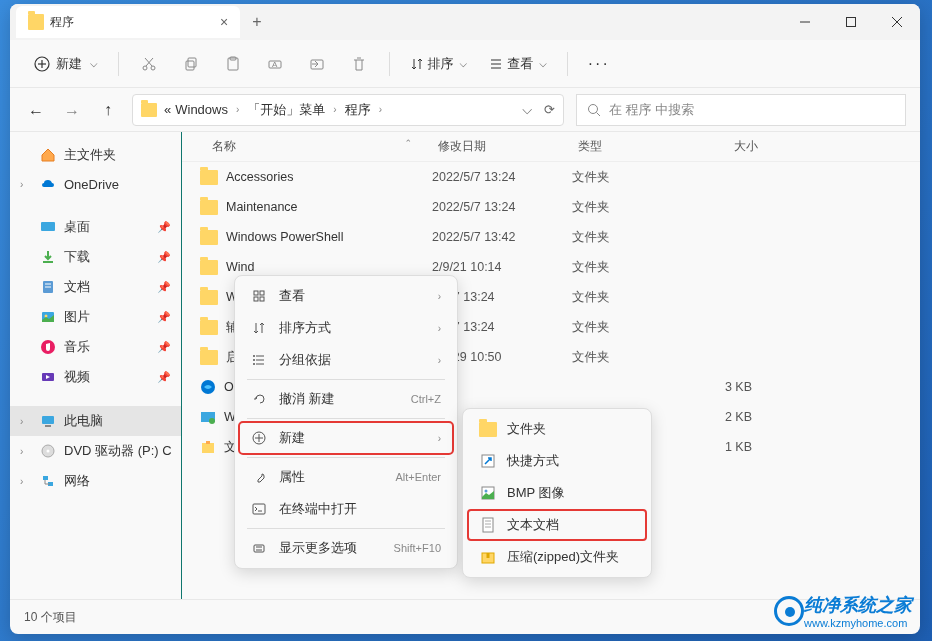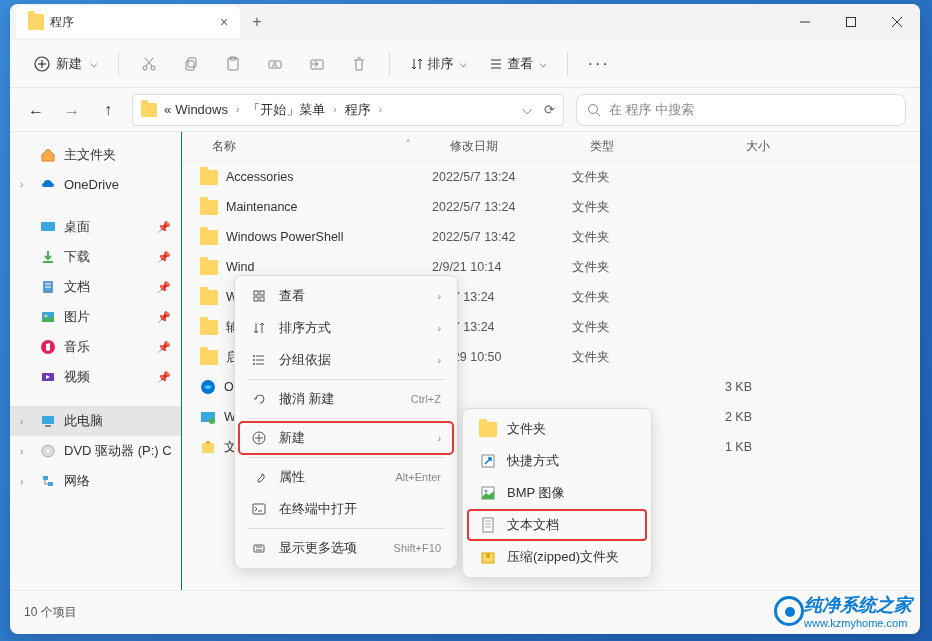--- a/index.html
+++ b/index.html
@@ -28,21 +28,21 @@
     
     .navbar { height: 44px; display: flex; align-items: center; padding: 0 14px; gap: 12px; border-bottom: 1px solid #e8e8e8; }
     .nav-arrow { color: #888; font-size: 16px; width: 24px; text-align: center; }
     .nav-arrow.enabled { color: #333; }
     .path-box { flex: 1; height: 32px; border: 1px solid #ddd; border-radius: 4px; display: flex; align-items: center; padding: 0 8px; gap: 4px; background: #fff; font-size: 13px; }
     .path-box .folder-icon { width: 16px; height: 14px; background: #ffd666; border-radius: 1px; margin-right: 3px; position: relative;}
     .path-box .folder-icon::before { content: ""; position: absolute; top: -3px; left: 0; width: 7px; height: 3px; background: #ffd666; border-radius: 1px 1px 0 0; }
     .path-seg { color: #333; }
     .path-car { color: #888; font-size: 10px; margin: 0 4px; }
     .path-refresh { margin-left: auto; display: flex; gap: 12px; color: #666; }
-    .search-box { width: 330px; height: 32px; border: 1px solid #ddd; border-radius: 8px; display: flex; align-items: center; padding: 0 10px; gap: 8px; background: #fff; font-size: 13px; color: #888; }
+    .search-box { width: 330px; height: 32px; border: 1px solid #ddd; border-radius: 0; display: flex; align-items: center; padding: 0 10px; gap: 8px; background: #fff; font-size: 13px; color: #888; }
     
     .body { flex: 1; display: flex; overflow: hidden; }
     .sidebar { width: 172px; border-right: 1px solid #0f766e; padding-top: 8px; overflow-y: auto; }
     .side-item { display: flex; align-items: center; gap: 8px; padding: 6px 10px 6px 30px; font-size: 13px; color: #333; position: relative; }
     .side-item .pin { position: absolute; right: 10px; color: #999; font-size: 11px; }
     .side-item .chev { position: absolute; left: 10px; color: #888; font-size: 10px; }
     .side-item.selected { background: #e5e5e5; }
     .side-icon { width: 16px; height: 16px; display: flex; align-items: center; justify-content: center; flex-shrink: 0; }
     .side-spacer { height: 14px; }
     
@@ -56,21 +56,21 @@
     .file-list { flex: 1; }
     .file-row { display: flex; align-items: center; padding: 4px 0; font-size: 12.5px; color: #333; height: 30px; }
     .file-row .f-name { width: 250px; padding-left: 18px; display: flex; align-items: center; gap: 8px; }
     .file-row .f-date { width: 140px; color: #555; }
     .file-row .f-type { width: 120px; color: #555; }
     .file-row .f-size { width: 80px; text-align: right; padding-right: 20px; color: #555; }
     .folder-ico { width: 18px; height: 15px; background: #ffd666; border-radius: 1px; position: relative; flex-shrink: 0; }
     .folder-ico::before { content: ""; position: absolute; top: -3px; left: 0; width: 8px; height: 3px; background: #ffd666; border-radius: 1px 1px 0 0; }
     .file-ico { width: 16px; height: 18px; flex-shrink: 0; }
     
-    .status-bar { height: 44px; border-top: 1px solid #e8e8e8; display: flex; align-items: center; padding: 8px 14px; font-size: 12px; color: #555; }
+    .status-bar { height: 35px; border-top: 1px solid #e8e8e8; display: flex; align-items: center; padding: 8px 14px; font-size: 12px; color: #555; }
     
     .context-menu { position: absolute; top: 275px; left: 234px; width: 224px; background: #f9f9f9; border: 1px solid #ddd; border-radius: 8px; box-shadow: 0 4px 16px rgba(0,0,0,0.15); padding: 4px; z-index: 10; }
     .cm-item { display: flex; align-items: center; gap: 12px; padding: 7px 12px; font-size: 13px; color: #333; border-radius: 4px; position: relative; }
     .cm-item.highlight { outline: 2px solid #e53935; outline-offset: -1px; }
     .cm-arrow { margin-left: auto; font-size: 10px; color: #888; }
     .cm-shortcut { margin-left: auto; font-size: 11px; color: #888; }
     .cm-sep { height: 1px; background: #ddd; margin: 3px 8px; }
     .cm-icon { width: 16px; height: 16px; display: flex; align-items: center; justify-content: center; color: #555; flex-shrink: 0; }
     
     .submenu { position: absolute; top: 408px; left: 462px; width: 190px; background: #f9f9f9; border: 1px solid #ddd; border-radius: 8px; box-shadow: 0 4px 16px rgba(0,0,0,0.15); padding: 4px; z-index: 11; }
@@ -328,21 +328,21 @@
         <span>网络</span>
       </div>
     </div>
 
     <div class="main">
       <div class="col-headers">
         <div class="col-name">
             <span>名称</span>
             <span class="sort-ind">⌃</span>
           </div>
-        <div class="col-date" style="margin-left:18px;">修改日期</div>
+        <div class="col-date" style="margin-left:6px;">修改日期</div>
         <div class="col-type">类型</div>
         <div class="col-size">大小</div>
       </div>
       <div class="file-list" id="file-list">
           <div class="file-row">
             <div class="f-name">
               <div class="folder-ico"></div>
               <span>Accessories</span>
             </div>
             <div class="f-date">2022/5/7 13:24</div>

